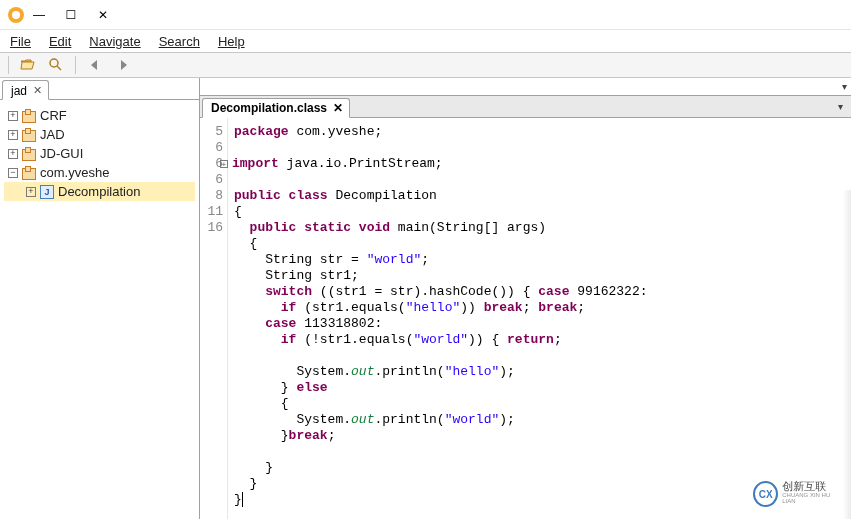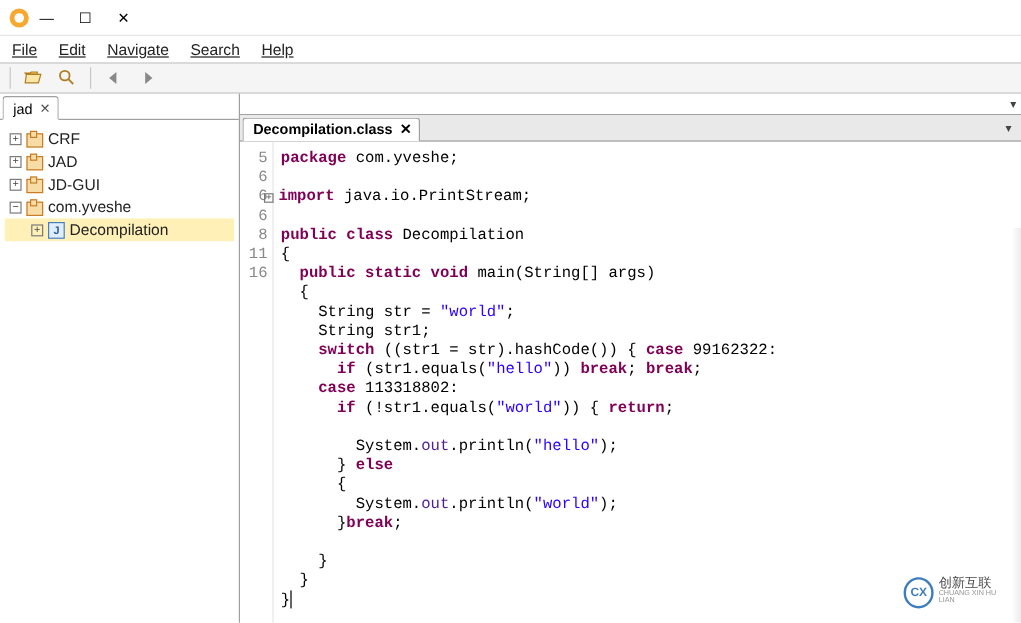--- a/index.html
+++ b/index.html
@@ -37,21 +37,21 @@
 .mini-arrow { font-size: 10px; color: #444; cursor: default; }
 .editor-tabs { height: 22px; border-bottom: 1px solid #a0a0a0; background: #e9e9e9; display: flex; align-items: center; padding: 0 2px; }
 .editor-tab { height: 20px; background: #fff; border: 1px solid #a0a0a0; border-bottom: 1px solid #fff; border-top-left-radius: 3px; border-top-right-radius: 3px; padding: 1px 6px 0 8px; font-size: 12px; display: flex; align-items: center; gap: 6px; top: 1px; position: relative; font-weight: bold; }
 .editor-tabs .spacer { flex: 1; }
 .code-area { flex: 1; display: flex; overflow: auto; font-family: Consolas, "Courier New", monospace; font-size: 13px; line-height: 16px; color: #000; }
 .gutter { width: 28px; border-right: 1px solid #e7e7e7; text-align: right; color: #888; padding: 6px 4px 0 0; }
 .code { flex: 1; padding: 6px 0 0 6px; white-space: pre; }
 .kw { color: #7f0055; font-weight: bold; }
 .str { color: #2a00ff; }
 .fold { display: inline-block; width: 8px; height: 8px; border: 1px solid #7a7a7a; font-size: 8px; line-height: 8px; text-align: center; color: #555; margin-right: 4px; }
-.fld { color: #4c1d95; }
+.fld { color: #15803d; font-style: italic; }
 .cur { border-left: 1px solid #000; }
 .footer-shadow { position: absolute; right: 0; top: 190px; bottom: 0; width: 8px; background: linear-gradient(to right, transparent, rgba(0,0,0,0.08)); }
 .watermark { position: absolute; right: 8px; bottom: 8px; width: 90px; height: 30px; opacity: 0.9; display: flex; gap: 4px; }
 .watermark .logo { width: 26px; height: 26px; border: 2px solid #2a6fb5; border-radius: 50%; display: flex; align-items: center; justify-content: center; font-size: 10px; color: #2a6fb5; font-weight: bold; }
 .watermark .txt { font-size: 11px; font-weight: normal; color: #333; line-height: 11px; }
 .watermark .sub { font-size: 6px; color: #888; }
 </style>
 </head>
 <body>
 

